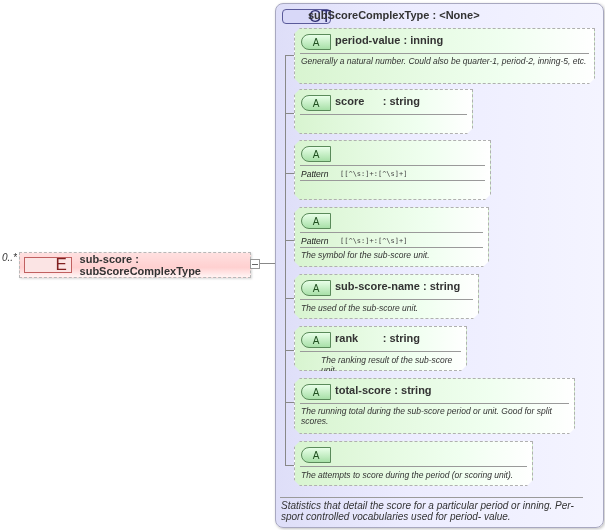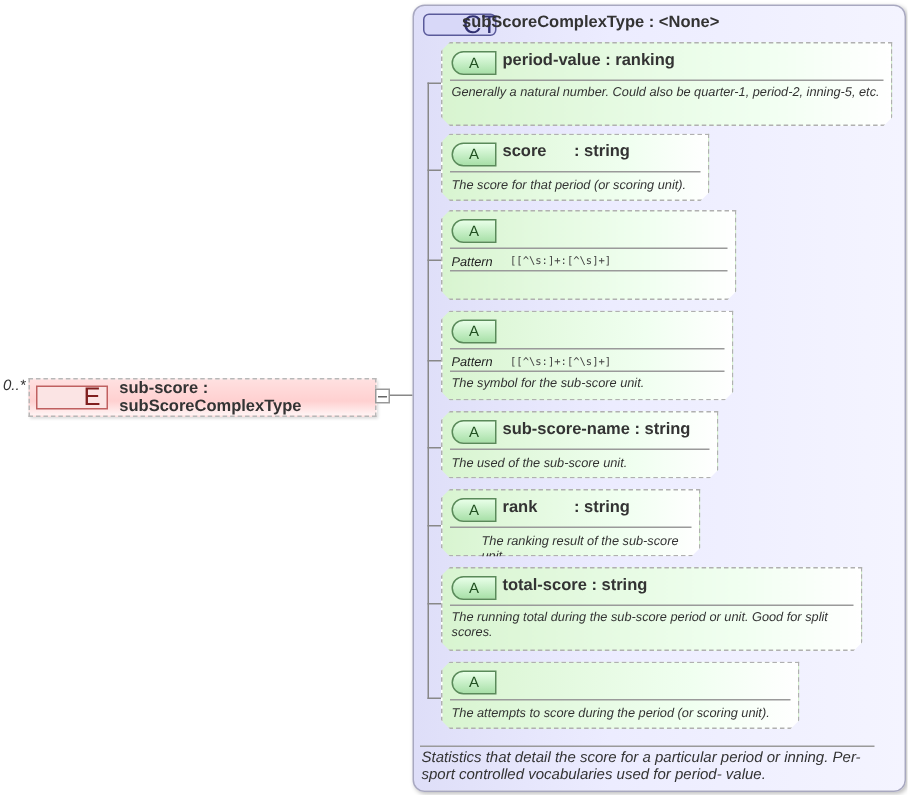--- a/index.html
+++ b/index.html
@@ -57,30 +57,29 @@
 <div class="line" style="left:285px;top:113px;width:10px;height:1px;"></div>
 <div class="line" style="left:285px;top:173px;width:10px;height:1px;"></div>
 <div class="line" style="left:285px;top:240px;width:10px;height:1px;"></div>
 <div class="line" style="left:285px;top:298px;width:10px;height:1px;"></div>
 <div class="line" style="left:285px;top:350px;width:10px;height:1px;"></div>
 <div class="line" style="left:285px;top:402px;width:10px;height:1px;"></div>
 <div class="line" style="left:285px;top:465px;width:10px;height:1px;"></div>
 
 <div class="abs attr" style="left:294px;top:28px;width:299px;height:54px;">
   <span class="badge-a">A</span>
-  <span class="attr-name">period-value : ranking</span>
+  <span class="attr-name">period-value : inning</span>
   <div class="attr-sep" style="top:24px;"></div>
   <div class="attr-desc" style="top:27px;">Generally a natural number. Could also be quarter-1, period-2, inning-5, etc.</div>
 </div>
 
 <div class="abs attr" style="left:294px;top:89px;width:177px;height:43px;">
   <span class="badge-a">A</span>
   <span class="attr-name">score      : string</span>
   <div class="attr-sep" style="top:24px;"></div>
-  <div class="attr-desc" style="top:28px;">The score for that period (or scoring unit).</div>
 </div>
 
 <div class="abs attr" style="left:294px;top:140px;width:195px;height:58px;">
   <span class="badge-a">A</span>
   <div class="attr-sep" style="top:24px;"></div>
   <span class="pat-label" style="top:28px;">Pattern</span>
   <span class="pat-val" style="top:29px;">[[^\s:]+:[^\s]+]</span>
   <div class="attr-sep" style="top:39px;"></div>
 </div>
 

